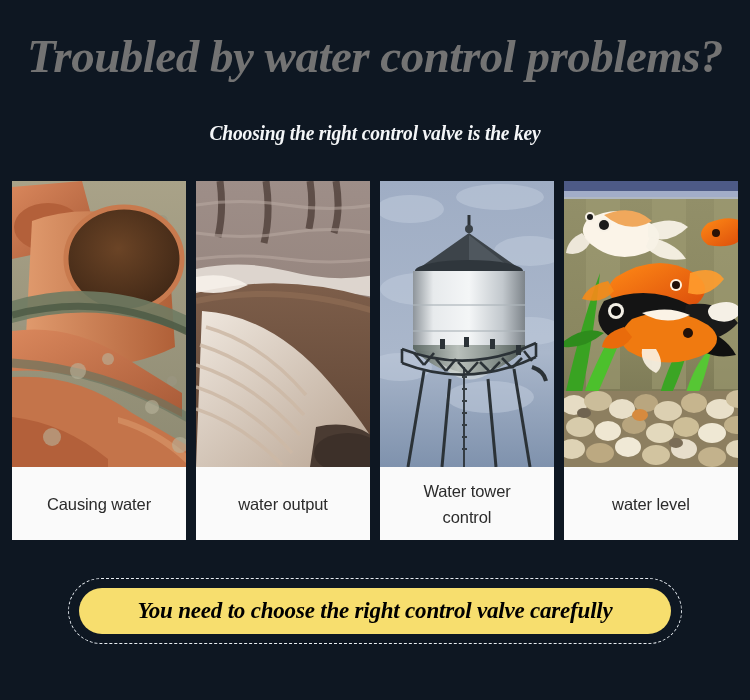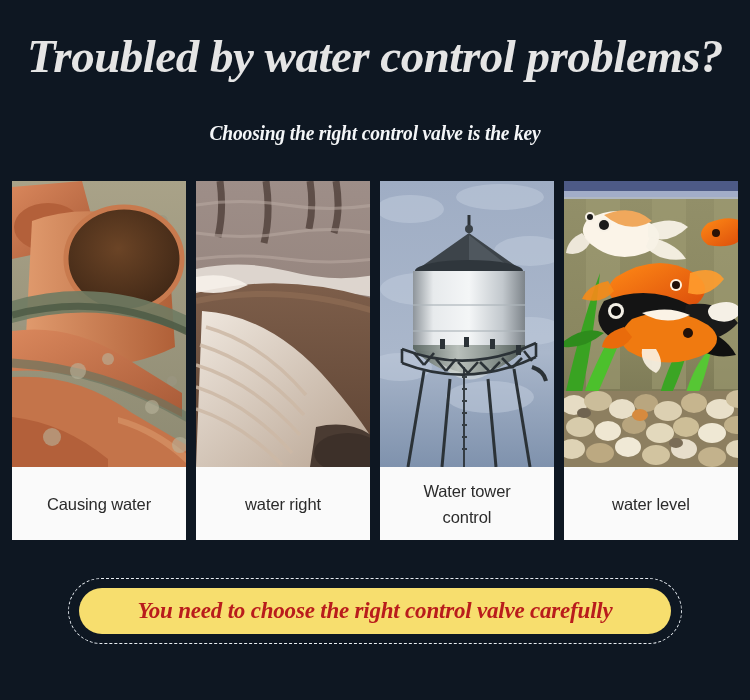--- a/index.html
+++ b/index.html
@@ -11,21 +11,21 @@
   .banner{position:relative;width:750px;height:700px;background:#0e1722;}
 
   
   .title{
     position:absolute;left:0;top:26px;width:750px;
     text-align:center;
     font-family:"Liberation Serif",serif;
     font-style:italic;font-weight:bold;
     font-size:47px;line-height:60px;
     letter-spacing:-0.5px;
-    color:#e5e5e5;
+    color:#737373;
     white-space:nowrap;
   }
   .subtitle{
     position:absolute;left:0;top:118px;width:750px;
     text-align:center;
     font-family:"Liberation Serif",serif;
     font-style:italic;font-weight:bold;
     font-size:21px;line-height:30px;
     letter-spacing:-0.2px;
     color:#f4f6f8;
@@ -77,21 +77,21 @@
     box-sizing:border-box;
     background:#f7de6e;
     border-radius:23px;
     display:flex;align-items:center;justify-content:center;
   }
   .pill-text{
     font-family:"Liberation Serif",serif;
     font-style:italic;font-weight:bold;
     font-size:23px;line-height:26px;
     letter-spacing:-0.2px;
-    color:#b91c1c;
+    color:#000000;
     white-space:nowrap;
   }
 </style>
 </head>
 <body>
 
 <div class="banner">
 
   <div class="title">Troubled by water control problems?</div>
   <div class="subtitle">Choosing the right control valve is the key</div>
@@ -196,21 +196,21 @@
             <path d="M0 184 q58 18 104 70"></path>
               <path d="M0 206 q54 18 96 66"></path>
             <path d="M0 228 q48 16 86 56"></path>
           </g>
           <path d="M0 96 q30 -6 52 8 q-26 12 -52 6 z" fill="#f6f1ea" opacity="0.9"></path>
           <path d="M120 246 q34 -8 58 10 l0 30 -64 0 z" fill="#4a3b32"></path>
           <ellipse cx="152" cy="272" rx="34" ry="20" fill="#3b2f28" opacity="0.85"></ellipse>
         </svg>
       </div>
       <div class="caption">
-        <span>water right</span>
+        <span>water output</span>
       </div>
     </div>
 
     <div class="card">
       <div class="photo">
         <svg viewBox="0 0 178 286" preserveAspectRatio="none" aria-hidden="true">
           <defs>
             <linearGradient id="sky3" x1="0" y1="0" x2="0" y2="1">
               <stop offset="0" stop-color="#9fadc4"></stop>
                 <stop offset="0.6" stop-color="#aab7cb"></stop>

